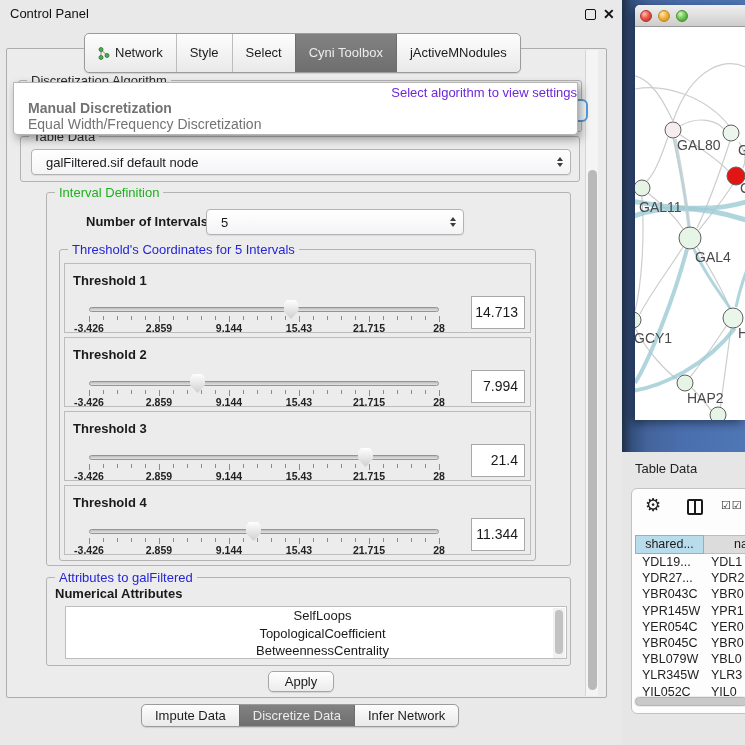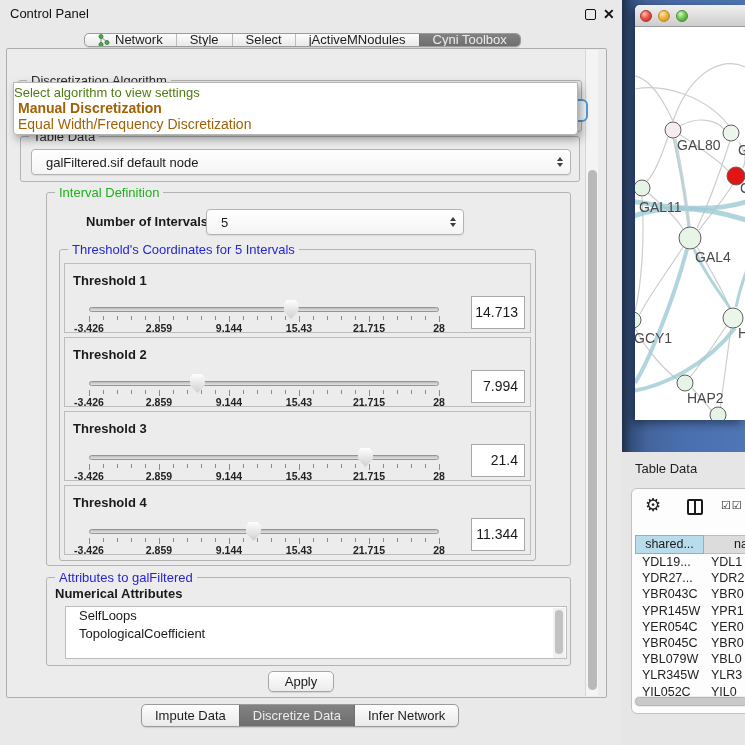--- a/index.html
+++ b/index.html
@@ -9,21 +9,21 @@
   
   #control-panel { position:absolute; left:0; top:0; width:622px; height:745px; background:#e9e9e9; }
   .cp-titlebar { position:absolute; left:0; top:0; width:622px; height:28px; }
   .cp-title { position:absolute; left:10px; top:0; line-height:28px; color:#111; }
   .float-btn { position:absolute; left:585px; top:9px; width:11px; height:11px; border:1.6px solid #111; border-radius:2px; cursor:default; }
   .close-btn { position:absolute; left:603px; top:4px; font-size:14px; font-weight:bold; color:#111; line-height:20px; }
 
   .content-box { position:absolute; left:6px; top:48px; width:601px; height:650px; background:#ececec; border:1px solid #adadad; border-radius:2px; }
 
   
-  .segbar { position:absolute; display:flex; height:14px; border:1px solid #9b9b9b; border-radius:5px; overflow:hidden; background:linear-gradient(#fdfdfd,#e9e9e9); z-index:20; box-shadow:0 1px 1px rgba(0,0,0,.12); }
+  .segbar { position:absolute; display:flex; height:40px; border:1px solid #9b9b9b; border-radius:5px; overflow:hidden; background:linear-gradient(#fdfdfd,#e9e9e9); z-index:20; box-shadow:0 1px 1px rgba(0,0,0,.12); }
   #top-tab-bar { left:84px; top:33px; }
   #bottom-tab-bar { left:141px; top:704px; height:23px; }
   .seg { display:flex; align-items:center; gap:5px; padding:0 13px; line-height:22px; color:#1c1c1c; border-left:1px solid #bcbcbc; white-space:nowrap; cursor:default; }
   .seg:first-child { border-left:none; }
   .seg.selected { background:linear-gradient(#828282,#6e6e6e); color:#ececec; border-left-color:#6e6e6e; }
   .seg.selected + .seg { border-left-color:#6e6e6e; }
 
   
   .group { position:absolute; border:1px solid #b3b3b3; border-radius:3px; }
   .gtitle { position:absolute; top:-8px; left:8px; background:#ececec; padding:0 4px; font-size:13px; white-space:nowrap; }
@@ -33,41 +33,41 @@
 
   
   .combo { position:absolute; background:linear-gradient(#ffffff,#f4f4f6); border:1px solid #b3b3b3; border-radius:4px; box-shadow:0 1px 1px rgba(0,0,0,.08); }
   .combo .cval { position:absolute; left:14px; top:0; right:20px; line-height:25px; overflow:hidden; white-space:nowrap; }
   .spinner { position:absolute; right:7px; top:50%; transform:translateY(-50%); display:flex; flex-direction:column; gap:2px; }
   .spinner .up { width:0; height:0; border-left:3.5px solid transparent; border-right:3.5px solid transparent; border-bottom:4.5px solid #3c3c3c; }
   .spinner .dn { width:0; height:0; border-left:3.5px solid transparent; border-right:3.5px solid transparent; border-top:4.5px solid #3c3c3c; }
 
   
   #algo-popup { position:absolute; left:13px; top:82px; width:565px; height:53px; background:#fff; border:1px solid #b5b5b5; border-radius:0 0 4px 4px; box-shadow:3px 4px 10px rgba(0,0,0,.38); z-index:60; }
-  #algo-popup .hint { text-align:left; color:#4d7c0f; line-height:15px; padding-top:2px; }
-  #algo-popup .opt { padding-left:4px; line-height:16px; font-size:14px; color:#a16207; }
+  #algo-popup .hint { text-align:right; color:#6d28d9; line-height:15px; padding-top:2px; }
+  #algo-popup .opt { padding-left:14px; line-height:16px; font-size:14px; color:#737373; }
   #algo-popup .opt.bold { font-weight:bold; }
   #combo-fragment { position:absolute; left:564px; top:99px; width:24px; height:23px; border:2px solid #549ad8; border-radius:6px; background:#f4f8fb; z-index:55; }
 
   
   .tpanel { position:absolute; left:4px; width:467px; height:70px; border:1px solid #bcbcbc; background:#ececec; }
   .tpanel .t-label { position:absolute; left:8px; top:9px; font-weight:bold; }
   .slider-wrap { position:absolute; left:24px; top:36px; width:352px; height:32px; }
   .track { position:absolute; left:0; top:7px; width:350px; height:5px; background:linear-gradient(#bdbdbd,#e3e3e3); border:1px solid #949494; border-radius:3px; }
   .thumb { position:absolute; top:0; width:15px; height:19px; background:linear-gradient(#fefefe,#cfcfcf); clip-path:polygon(20% 0%,80% 0%,100% 20%,100% 58%,50% 100%,0% 58%,0% 20%); filter:drop-shadow(0 0 0.7px rgba(0,0,0,.65)); }
   .tick { position:absolute; top:16px; width:1px; background:#8a8a8a; }
   .tick.minor { height:4px; }
   .tick.major { height:6px; }
   .tick-label { position:absolute; top:22px; transform:translateX(-50%); font-size:10.5px; font-weight:bold; color:#222; white-space:nowrap; }
   .t-value { position:absolute; left:406px; top:32px; width:54px; height:33px; background:#fff; border:1px solid #a8a8a8; font-size:14px; line-height:31px; text-align:right; padding-right:6px; }
 
   
   .attrs-title { position:absolute; left:8px; top:8px; font-weight:bold; }
   .attr-list { position:absolute; left:18px; top:28px; width:502px; height:53px; background:#fff; border:1px solid #bdbdbd; overflow:hidden; }
-  .attr-item { padding-left:13px; line-height:17.5px; white-space:nowrap; }
+  .attr-item { padding-left:13px; line-height:17.5px; white-space:nowrap;text-align:center; }
   .list-vscroll { position:absolute; right:1px; top:1px; width:12px; height:51px; background:#f1f1f1; }
   .list-vscroll .thumb2 { position:absolute; left:2px; top:2px; width:8px; height:44px; background:#c2c2c2; border-radius:4px; }
 
   #apply-btn { position:absolute; left:268px; top:671px; width:66px; height:21px; border:1px solid #a6a6a6; border-radius:5px; background:linear-gradient(#ffffff,#ebebeb); text-align:center; line-height:19px; box-shadow:0 1px 1px rgba(0,0,0,.1); }
 
   
   #cp-vscroll { position:absolute; left:585px; top:50px; width:13px; height:646px; background:#f4f4f4; border-left:1px solid #d6d6d6; }
   #cp-vscroll .thumb2 { position:absolute; left:2px; top:120px; width:9px; height:520px; background:#b9b9b9; border-radius:5px; }
 
   
@@ -124,25 +124,25 @@
           </svg>
         </span>
         <span>Network</span>
       </div>
       <div class="seg">
         <span>Style</span>
       </div>
       <div class="seg">
         <span>Select</span>
       </div>
-      <div class="seg">
-        <span>jActiveMNodules</span>
-      </div>
       <div class="seg selected">
         <span>Cyni Toolbox</span>
+      </div>
+      <div class="seg">
+        <span>jActiveMNodules</span>
       </div>
     </div>
 
   <div class="group" id="g-algo" style="left:18px; top:80px; width:564px; height:52px;">
     <span class="gtitle dark">Discretization Algorithm</span>
   </div>
 
   <div id="combo-fragment"></div>
 
   <div id="algo-popup">
@@ -341,20 +341,21 @@
     </div>
   </div>
 
   <div class="group" id="g-attrs" style="left:46px; top:577px; width:525px; height:89px;">
     <span class="gtitle blue">Attributes to galFiltered</span>
     <span class="attrs-title">Numerical Attributes</span>
     <div class="attr-list" id="attr-list">
 
     <div class="attr-item">SelfLoops</div>
         <div class="attr-item">TopologicalCoefficient</div>
+        <div class="attr-item">BetweennessCentrality</div>
         <div class="list-vscroll">
           <div class="thumb2"></div>
         </div>
       </div>
   </div>
 
   <div id="apply-btn">Apply</div>
 
   <div id="cp-vscroll">
     <div class="thumb2"></div>

